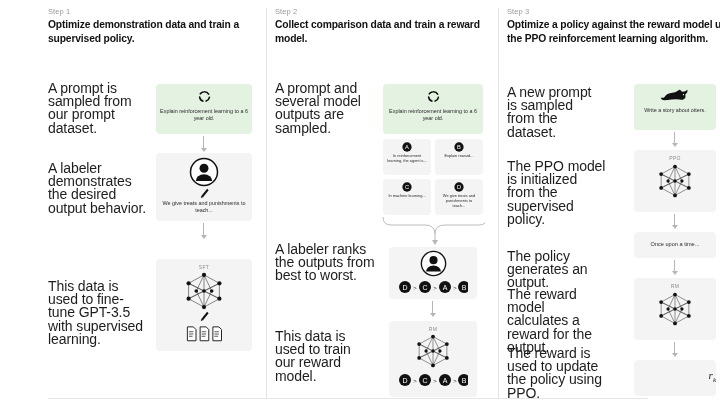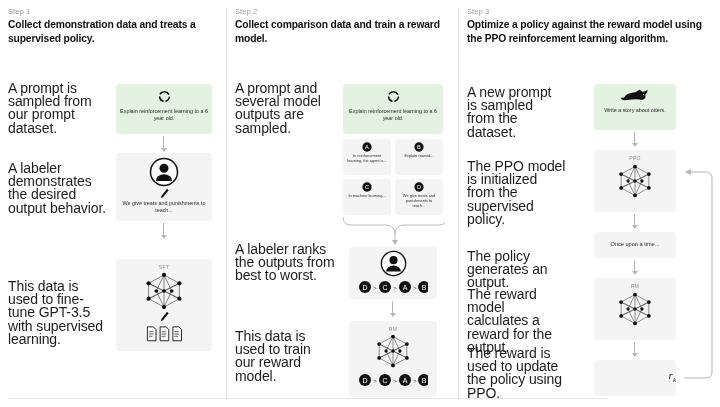--- a/index.html
+++ b/index.html
@@ -6,20 +6,21 @@
   html, body {
     width: 720px; height: 407px;
     background: #ffffff;
     font-family: "Liberation Sans", sans-serif;
     overflow: hidden;
   }
   #root {
     position: relative;
     width: 616px; height: 407px;
     background: #ffffff;
+    margin-left: 40px;
   }
   .divider-v {
     position: absolute; top: 8px; bottom: 9px;
     width: 1px; background: #e3e3e3;
   }
   .divider-h {
     position: absolute; left: 8px; right: 8px;
     height: 1px; background: #e6e6e6;
   }
   .col { position: absolute; top: 0; height: 407px; }
@@ -93,21 +94,21 @@
 <body>
 
 <div id="root">
 
   <div class="divider-v" style="left:226px"></div>
   <div class="divider-v" style="left:458px"></div>
   <div class="divider-h" style="top:398px"></div>
 
   <div class="col col-1">
     <div class="step-kicker">Step 1</div>
-    <div class="step-title" style="width:210px">Collect demonstration data and treats a supervised policy.</div>
+    <div class="step-title" style="width:210px">Optimize demonstration data and train a supervised policy.</div>
 
     <div class="caption" style="top:82px;width:98px">A prompt is sampled from our prompt dataset.</div>
     <div class="caption" style="top:162px;width:104px">A labeler demonstrates the desired output behavior.</div>
     <div class="caption" style="top:280px;width:102px">This data is used to fine-tune GPT-3.5 with supervised learning.</div>
 
     <div class="box green" style="left:116px;top:84px;width:96px;height:50px">
       <svg class="recycle-svg" style="left:42px;top:6px" width="13" height="13" viewBox="0 0 24 24">
         <g fill="none" stroke="#111" stroke-width="3" stroke-linecap="round">
           <path d="M12 3.2 A8.8 8.8 0 0 1 19.6 7.6"></path>
           <path d="M21 13.6 A8.8 8.8 0 0 1 15 20.4"></path>

